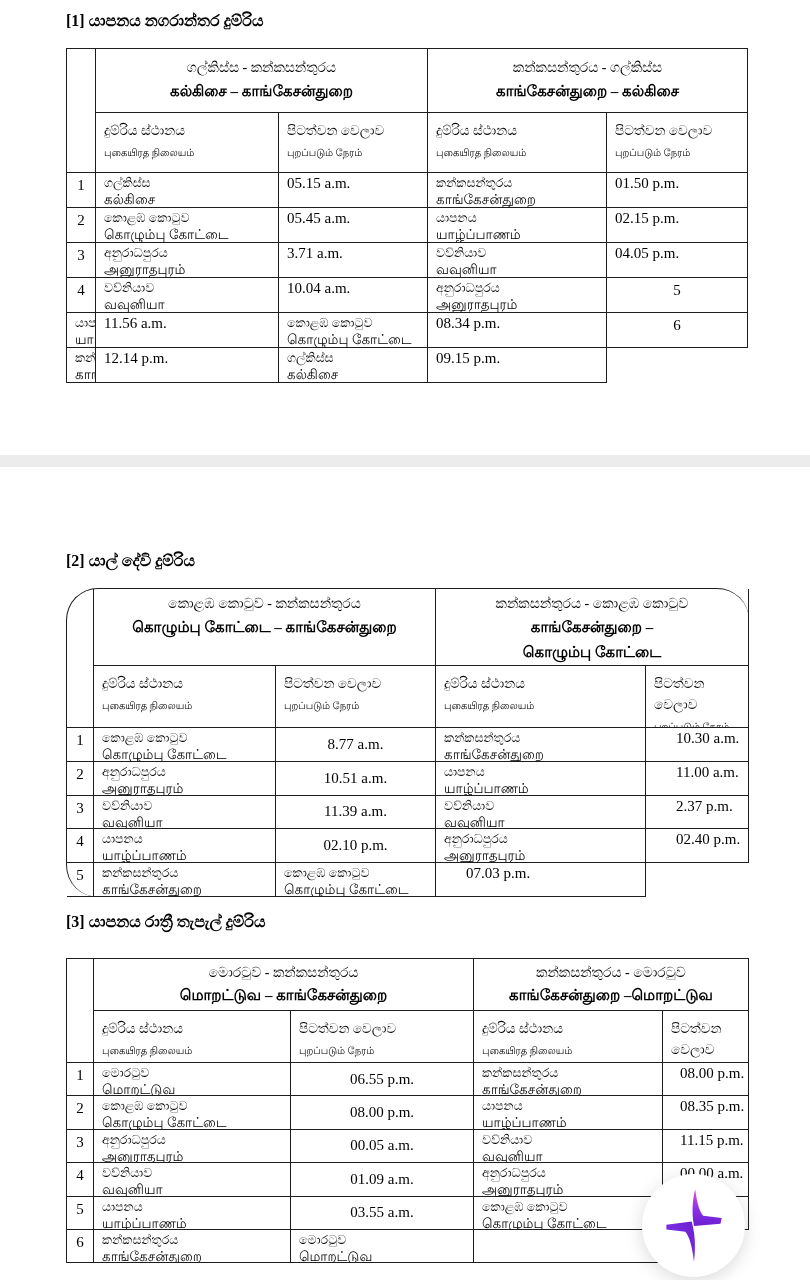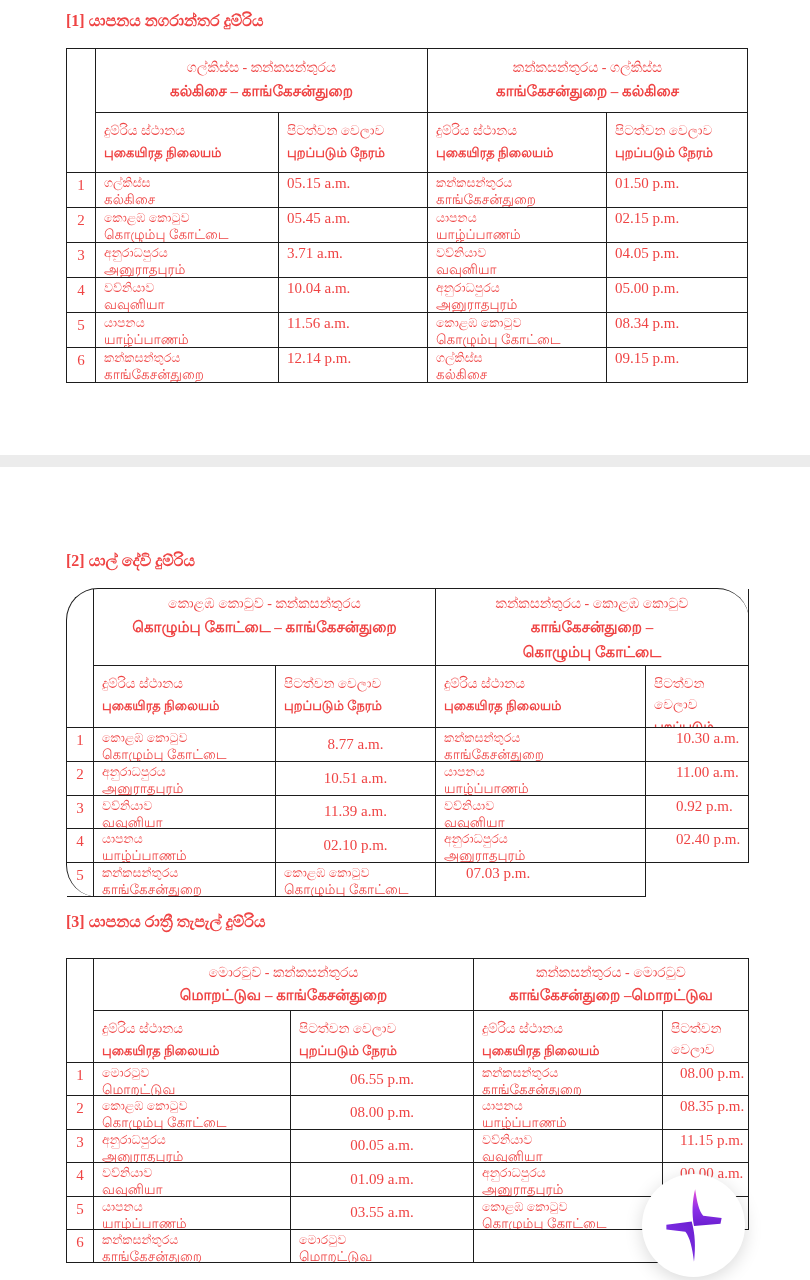--- a/index.html
+++ b/index.html
@@ -1,34 +1,34 @@
 <!DOCTYPE html>
 <html><head>
 <meta charset="utf-8">
 <style>
   html,body{margin:0;padding:0;background:#fff;}
   .page{position:relative;width:810px;height:1280px;background:#ffffff;overflow:hidden;
-        font-family:"Liberation Serif", "DejaVu Serif", serif;color:#ef4444;}
+        font-family:"Liberation Serif", "DejaVu Serif", serif;color:#000000;}
   .doc-title{position:absolute;left:66px;font-size:16px;font-weight:bold;white-space:nowrap;}
   #title-1{top:12px;} #title-2{top:552px;} #title-3{top:913px;}
 
   
   .t{position:absolute;display:grid;border-top:1.3px solid #1d1d1d;border-left:1.3px solid #1d1d1d;background:#fff;}
   .c{border-right:1.3px solid #1d1d1d;border-bottom:1.3px solid #1d1d1d;box-sizing:border-box;overflow:hidden;}
   .corner{grid-column:1;grid-row:1/3;}
   .dir{text-align:center;padding-top:8px;grid-row:1;}
   .dirL{grid-column:2/4;} .dirR{grid-column:4/6;}
   .dir .si{font-size:14px;line-height:22px;}
   .dir .ta{font-size:15px;font-weight:bold;line-height:25px;white-space:pre-line;}
   .tbl2 .dir{padding-top:4px;} .tbl3 .dir{padding-top:3px;}
   .tbl3 .dir .si{line-height:21px;} .tbl3 .dir .ta{line-height:24px;}
   .sub{grid-row:2;padding:7px 2px 0 8px;}
   .sc2{grid-column:2;} .sc3{grid-column:3;} .sc4{grid-column:4;} .sc5{grid-column:5;}
   .sub .si{font-size:13.5px;line-height:21px;}
-  .sub .ta{font-size:13px;font-weight:bold;line-height:24px;}
+  .sub .ta{font-size:10px;font-weight:normal;line-height:24px;}
   .no{text-align:center;padding-top:4px;font-size:15px;}
   .st{padding:2px 2px 0 8px;}
   .st .si{font-size:12.5px;line-height:16px;}
   .st .ta{font-size:13.5px;line-height:17px;}
   .tm{font-size:15px;white-space:nowrap;}
   .tbl1 .tm{padding:2px 0 0 8px;}
   .tbl2 .tm1,.tbl3 .tm1{display:flex;align-items:center;justify-content:center;padding:0;}
   .tbl2 .tm2{padding:2px 0 0 30px;}
   .tbl3 .tm2{padding:2px 0 0 17px;}
 
@@ -107,21 +107,20 @@
       <div class="c no">4</div>
       <div class="c st">
         <div class="si">වව්නියාව</div>
         <div class="ta">வவுனியா</div>
       </div>
       <div class="c tm tm1">10.04 a.m.</div>
       <div class="c st">
         <div class="si">අනුරාධපුරය</div>
         <div class="ta">அனுராதபுரம்</div>
       </div>
-      <div class="c tm tm2">05.00 p.m.</div>
       <div class="c no">5</div>
       <div class="c st">
         <div class="si">යාපනය</div>
         <div class="ta">யாழ்ப்பாணம்</div>
       </div>
       <div class="c tm tm1">11.56 a.m.</div>
       <div class="c st">
         <div class="si">කොළඹ කොටුව</div>
         <div class="ta">கொழும்பு கோட்டை</div>
       </div>
@@ -195,21 +194,21 @@
       <div class="c no">3</div>
       <div class="c st">
         <div class="si">වව්නියාව</div>
         <div class="ta">வவுனியா</div>
       </div>
       <div class="c tm tm1">11.39 a.m.</div>
       <div class="c st">
         <div class="si">වව්නියාව</div>
         <div class="ta">வவுனியா</div>
       </div>
-      <div class="c tm tm2">0.92 p.m.</div>
+      <div class="c tm tm2">2.37 p.m.</div>
       <div class="c no">4</div>
       <div class="c st">
         <div class="si">යාපනය</div>
         <div class="ta">யாழ்ப்பாணம்</div>
       </div>
       <div class="c tm tm1">02.10 p.m.</div>
       <div class="c st">
         <div class="si">අනුරාධපුරය</div>
         <div class="ta">அனுராதபுரம்</div>
       </div>

